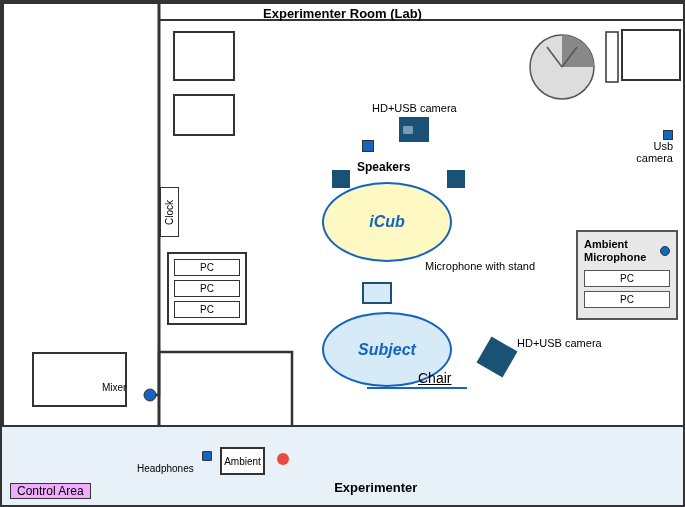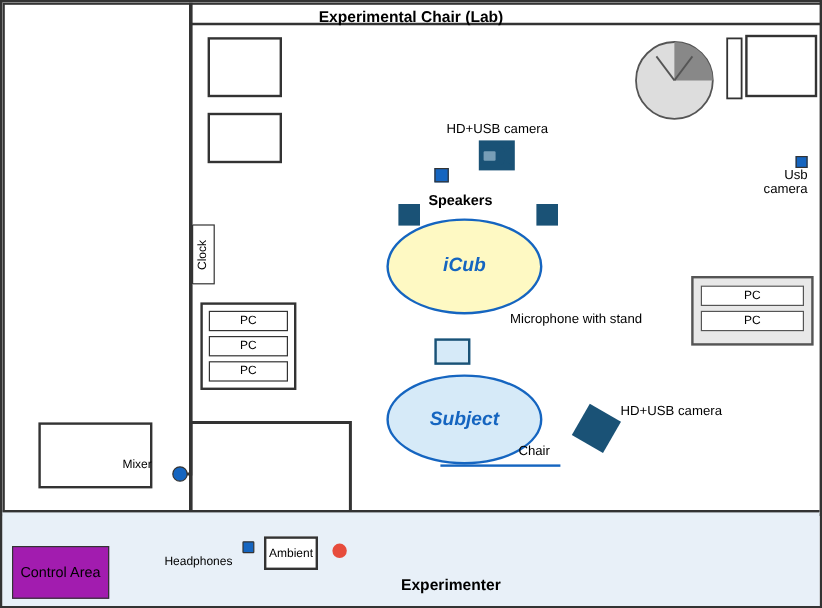--- a/index.html
+++ b/index.html
@@ -29,23 +29,23 @@
       height: 80px;
       background: #e8f0f8;
       border-top: 2px solid #333;
     }
 
     .control-area-label {
       position: absolute;
       bottom: 6px;
       left: 8px;
       border: 1px solid #333;
-      padding: 14px 6px;
+      padding: 0 6px;
       font-size: 12px;
-      background: #a21caf;
+      background: #f0abfc;
     }
 
     .experimental-room-label {
       position: absolute;
       top: 4px;
       left: 50%;
       transform: translateX(-50%);
       font-size: 13px;
       font-weight: bold;
     }
@@ -215,22 +215,23 @@
       font-style: italic;
       color: #1565c0;
       font-weight: bold;
       text-align: center;
     }
 
     
     .chair-label {
       position: absolute;
       top: 368px;
-      left: 430px;
-      font-size: 11px;
+      left: 416px;
+      font-size: 14px;
+      text-decoration: underline;
     }
     .chair-line {
       position: absolute;
       top: 385px;
       left: 365px;
       width: 100px;
       height: 2px;
       background: #1565c0;
     }
 
@@ -280,21 +281,21 @@
     <rect x="604" y="30" width="12" height="50" fill="white" stroke="#333" stroke-width="1.5"></rect>
 
     <rect x="172" y="30" width="60" height="48" fill="white" stroke="#333" stroke-width="2"></rect>
     <rect x="172" y="93" width="60" height="40" fill="white" stroke="#333" stroke-width="2"></rect>
 
     <line x1="0" y1="427" x2="685" y2="427" stroke="#333" stroke-width="2"></line>
 
     <circle cx="148" cy="393" r="6" fill="#1565c0" stroke="#333" stroke-width="1"></circle>
   </svg>
 
-  <div class="experimental-room-label">Experimental Chair (Lab)</div>
+  <div class="experimental-room-label">Experimenter Room (Lab)</div>
 
   <div class="clock-label">
     <span>Clock</span>
   </div>
 
   <div class="pc-stack">
     <div class="pc-item">PC</div>
     <div class="pc-item">PC</div>
     <div class="pc-item">PC</div>
   </div>
@@ -347,20 +348,25 @@
   </div>
 
   <div style="position:absolute;top:128px;right:10px;font-size:11px;text-align:center;margin-left:21px;">
     <div style="display:flex;align-items:center;justify-content:flex-end;gap:3px;">
       <div style="width:10px;height:10px;background:#1565c0;border:1px solid #333;"></div>
     </div>
     <div style="text-align:right;">Usb<br>camera</div>
   </div>
 
   <div style="position:absolute;top:228px;right:5px;width:102px;border:2px solid #555;background:#e8e8e8;padding:6px;">
+    <div style="display:flex;align-items:center;margin-bottom:6px;">
+      <span style="font-size:11px;font-weight:bold;line-height:1.2;">Ambient
+Microphone</span>
+      <div style="width:10px;height:10px;background:#1565c0;border:1px solid #333;border-radius:50%;margin-left:3px;flex-shrink:0;"></div>
+    </div>
     <div class="ambient-pc-item">PC</div>
     <div class="ambient-pc-item">PC</div>
   </div>
 
   <div class="control-area">
     <div class="control-area-label">Control Area</div>
 
     <div style="position:absolute;top:36px;left:135px;font-size:10px;">Headphones</div>
 
     <div style="position:absolute;top:24px;left:200px;width:10px;height:10px;background:#1565c0;border:1px solid #333;border-radius:1px;"></div>

